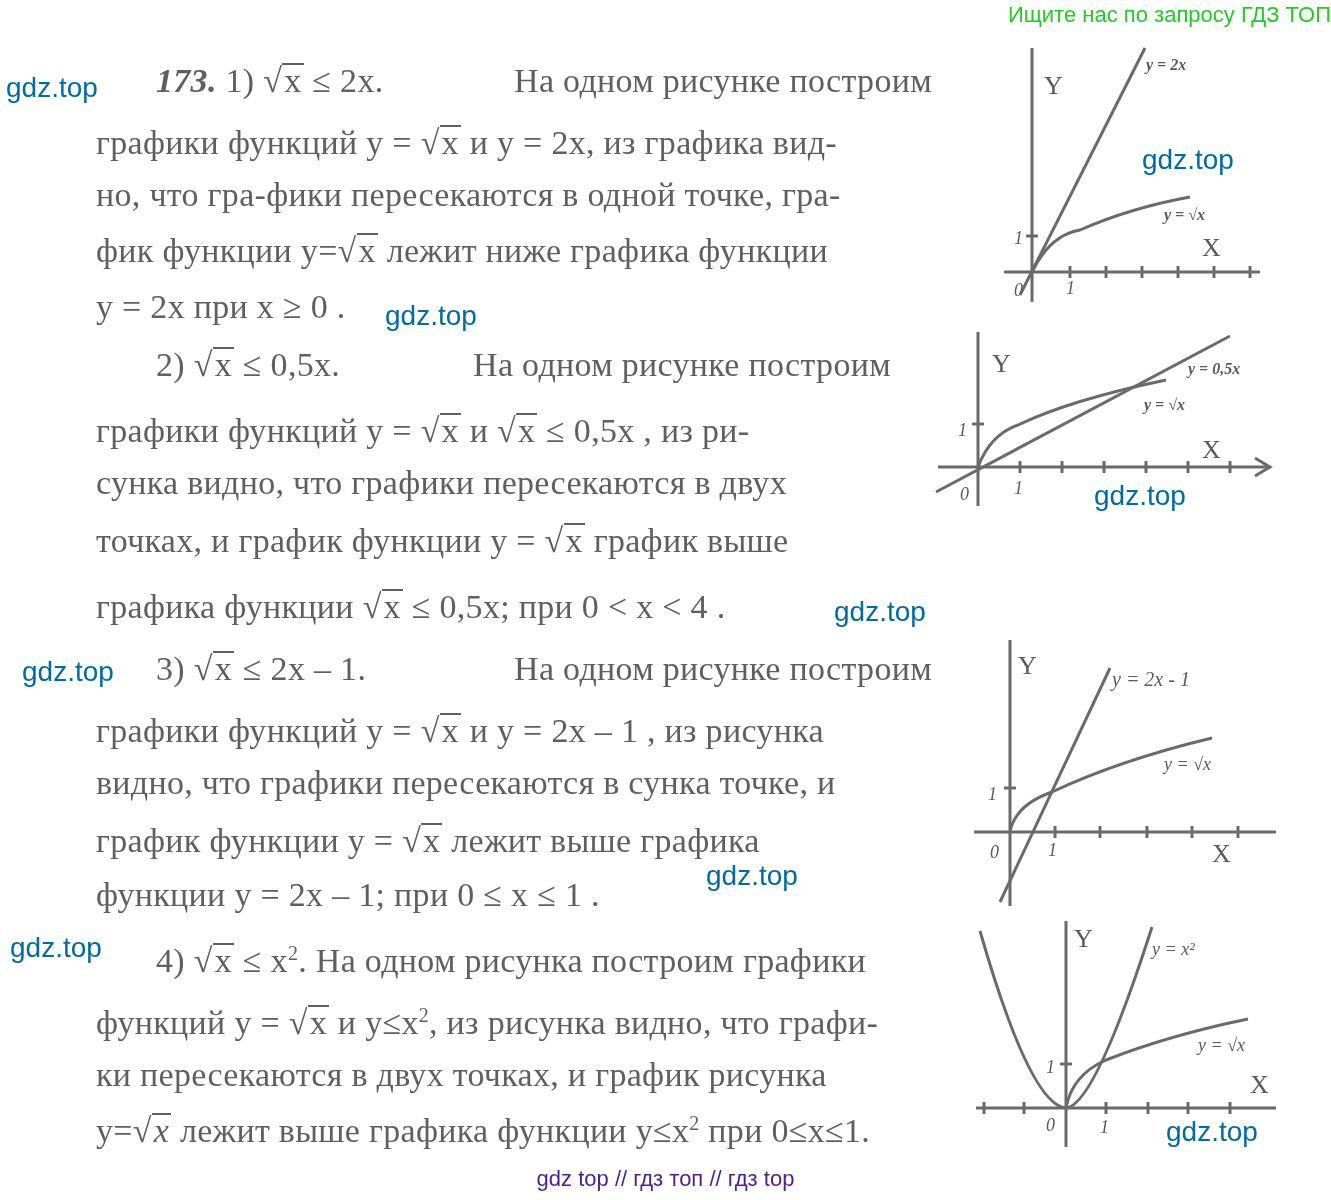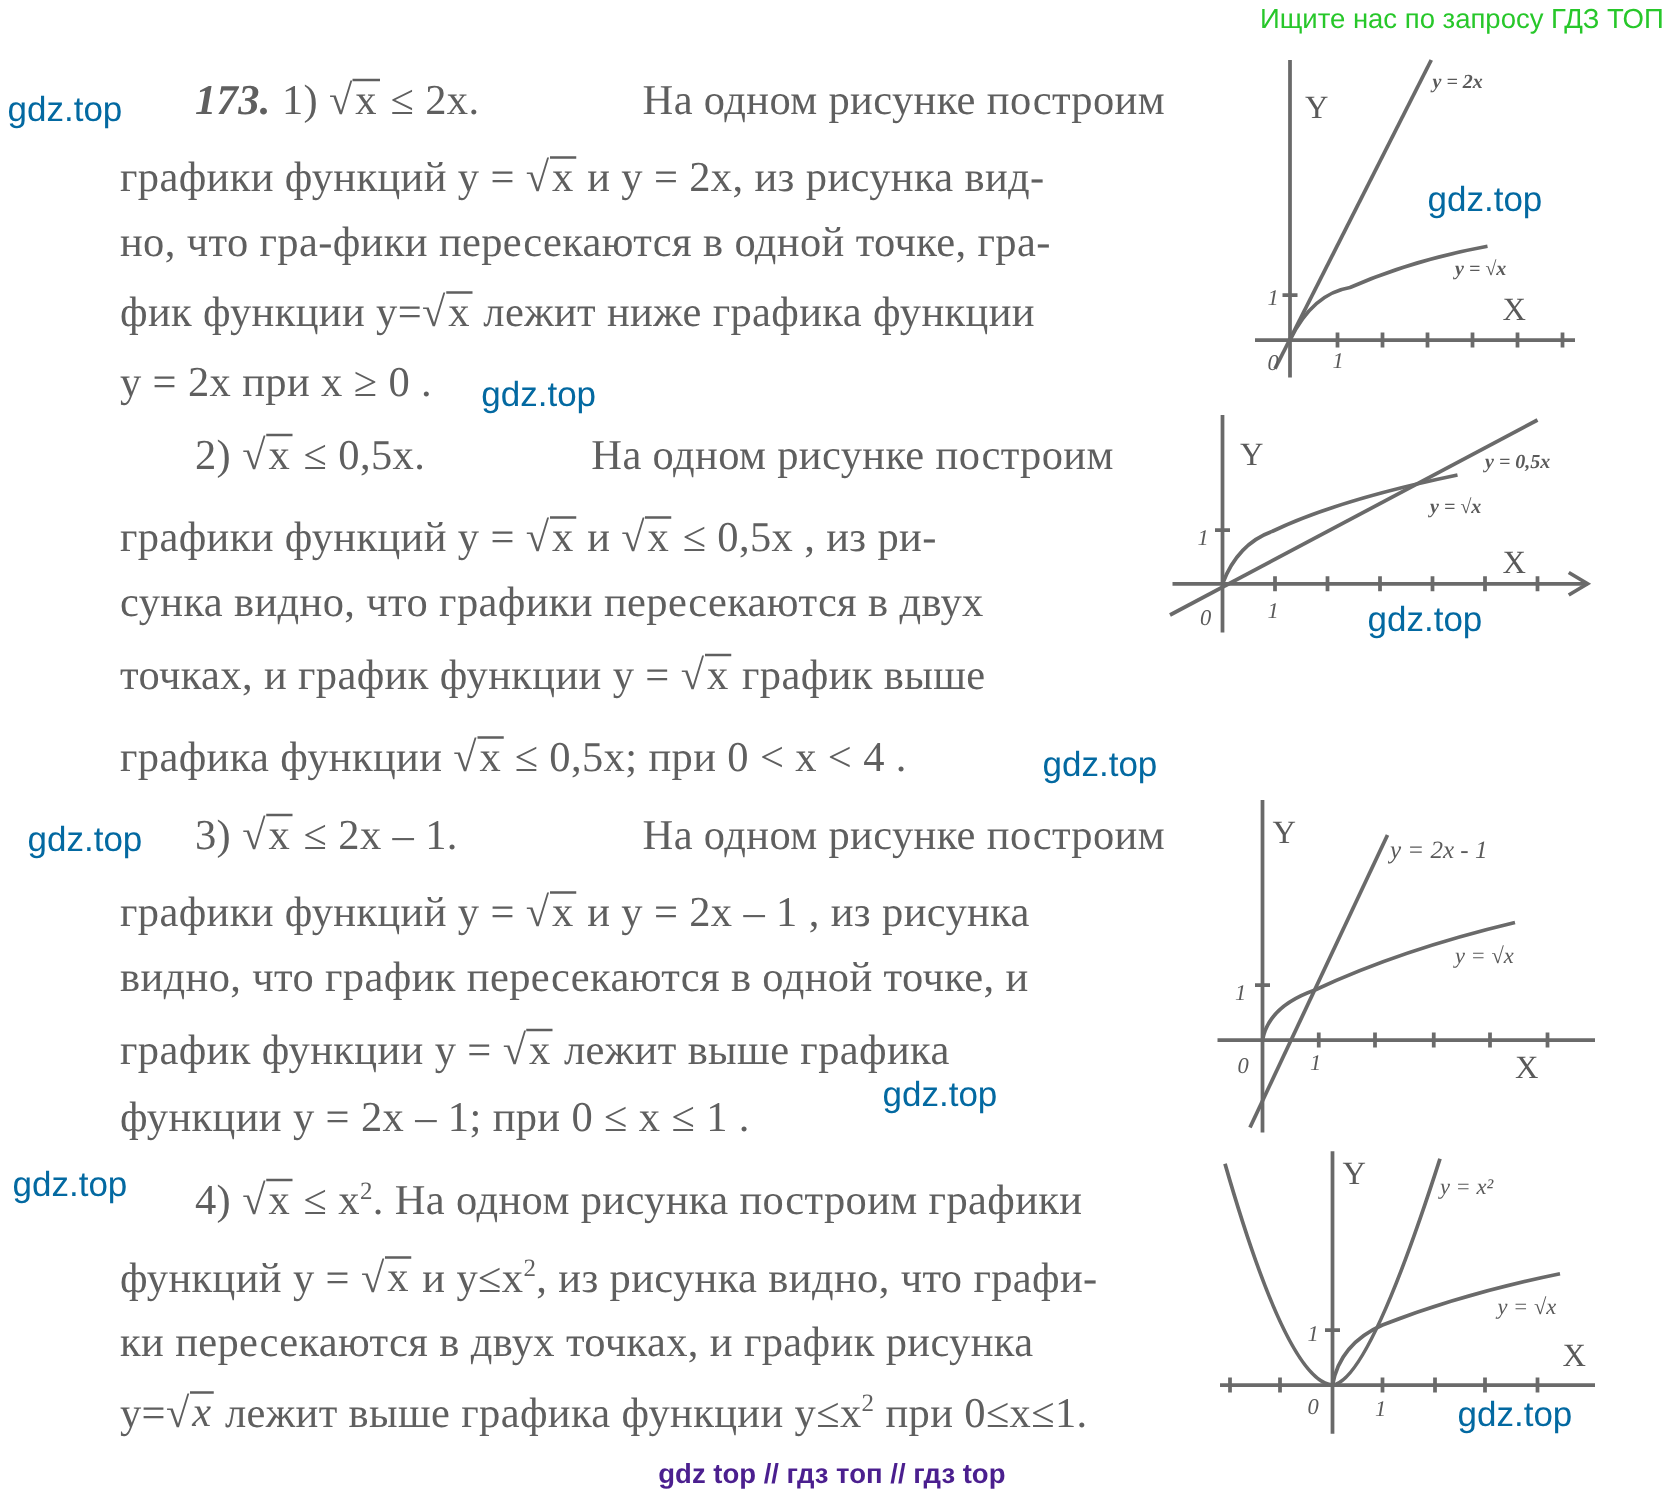--- a/index.html
+++ b/index.html
@@ -4,21 +4,21 @@
 <style>
   html, body { margin:0; padding:0; background:#ffffff; }
   body { width:1331px; height:1200px; position:relative; overflow:hidden; font-family:"Liberation Serif", serif; color:#5f5f5f; }
   .banner { position:absolute; left:0; top:0; width:1331px; text-align:right; top:2px; font-family:"Liberation Sans", sans-serif; font-size:22px; color:#27c72a; }
   .wm { position:absolute; font-family:"Liberation Sans", sans-serif; font-size:28px; color:#0369a1; }
   .line { position:absolute; font-size:34px; white-space:nowrap; letter-spacing:0.3px; }
   .num { font-weight:bold;font-style:italic; }
   .sqrt { display:inline-block; border-top:2px solid #5f5f5f; padding:0 2px; margin-left:0; position:relative; line-height:0.95; }
   .rad { font-size:34px; }
   sup { font-size:20px; }
-  .footer { position:absolute; top:1166px; left:0; width:1331px; text-align:center; font-family:"Liberation Sans", sans-serif; font-size:22px; color:#4b1f8f;font-weight:bold; }
+  .footer { position:absolute; top:1166px; left:0; width:1331px; text-align:center; font-family:"Liberation Sans", sans-serif; font-size:22px; color:#4b1f8f; }
   .graph { position:absolute; }
   svg text { font-family:"Liberation Serif", serif; }
 </style>
 </head>
 <body>
 
 <div class="banner">Ищите нас по запросу ГДЗ ТОП</div>
 
 <div class="wm" style="left:6px;top:72px">gdz.top</div>
 <div class="wm" style="left:1142px;top:144px">gdz.top</div>
@@ -31,21 +31,21 @@
 <div class="wm" style="left:1166px;top:1116px">gdz.top</div>
 
 <div class="line" style="left:156px;top:62px;width:776px">
   <span class="num">173.</span>
   <span>1)</span>
   <span class="rad">√</span><span class="sqrt">x</span>
   <span>≤ 2x.</span>
   <span style="float:right">На одном рисунке построим</span>
 </div>
 <div class="line" style="left:96px;top:124px">
-  <span>графики функций  y = </span><span class="rad">√</span><span class="sqrt">x</span><span> и y = 2x, из рисунка вид-</span>
+  <span>графики функций  y = </span><span class="rad">√</span><span class="sqrt">x</span><span> и y = 2x, из графика вид-</span>
 </div>
 <div class="line" style="left:96px;top:176px">но, что гра-фики пересекаются в одной точке, гра-</div>
 <div class="line" style="left:96px;top:232px">
   <span>фик функции  y=</span><span class="rad">√</span><span class="sqrt">x</span><span> лежит ниже графика функции</span>
 </div>
 <div class="line" style="left:96px;top:288px">y = 2x при  x ≥ 0 .</div>
 
 <div class="line" style="left:156px;top:346px;width:735px">
   <span>2)</span>
   <span class="rad">√</span><span class="sqrt">x</span>
@@ -65,21 +65,21 @@
 
 <div class="line" style="left:156px;top:650px;width:776px">
   <span>3)</span>
   <span class="rad">√</span><span class="sqrt">x</span>
   <span>≤ 2x – 1.</span>
   <span style="float:right">На одном рисунке построим</span>
 </div>
 <div class="line" style="left:96px;top:712px">
   <span>графики функций  y = </span><span class="rad">√</span><span class="sqrt">x</span><span>  и  y = 2x – 1 , из рисунка</span>
 </div>
-<div class="line" style="left:96px;top:764px">видно, что график пересекаются в одной точке, и</div>
+<div class="line" style="left:96px;top:764px">видно, что графики пересекаются в сунка точке, и</div>
 <div class="line" style="left:96px;top:822px">
   <span>график функции  y = </span><span class="rad">√</span><span class="sqrt">x</span><span>  лежит выше графика</span>
 </div>
 <div class="line" style="left:96px;top:876px">функции  y = 2x – 1;  при  0 ≤ x ≤ 1 .</div>
 
 <div class="line" style="left:156px;top:942px">
   <span>4)</span>
   <span class="rad">√</span><span class="sqrt">x</span>
   <span>≤ x</span><sup>2</sup><span>. На одном рисунка построим графики</span>
 </div>

